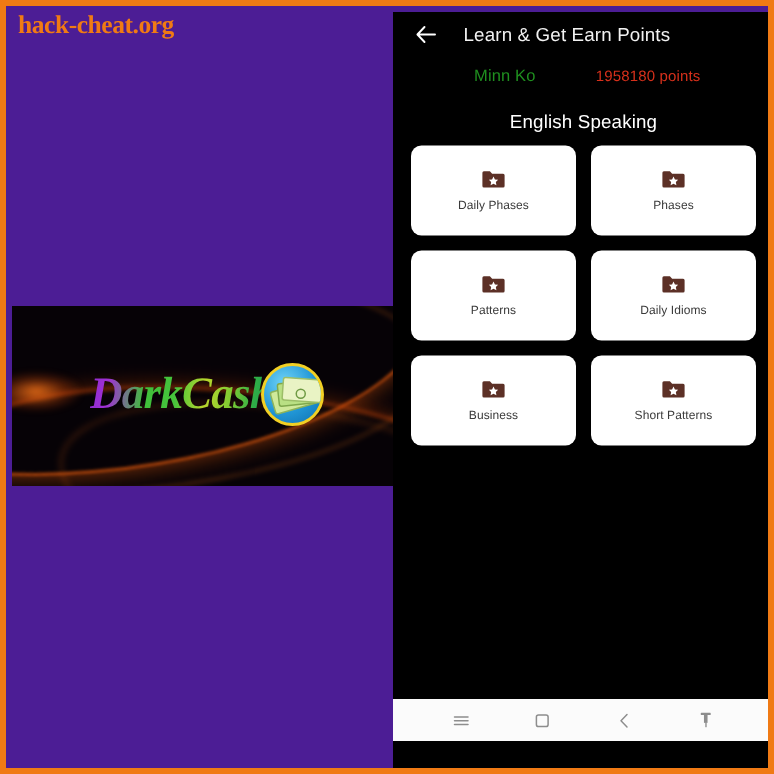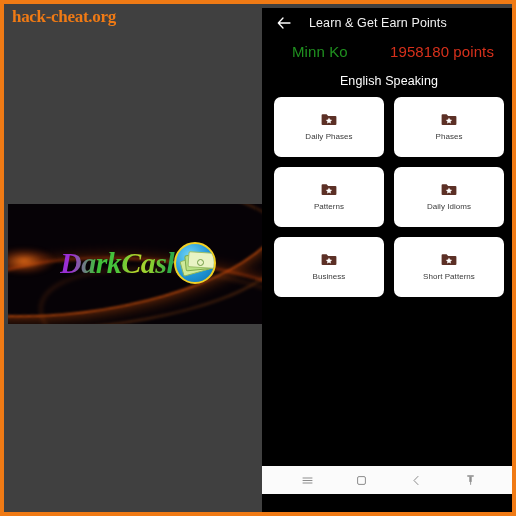--- a/index.html
+++ b/index.html
@@ -6,21 +6,21 @@
   html,body { width:516px; height:516px; }
   body {
     background:#000;
     font-family:"Liberation Sans", sans-serif;
     overflow:hidden;
     position:relative;
   }
   .frame {
     position:absolute; inset:0;
     border:4px solid #f07a14;
-    background:#404040;
+    background:#4c1d95;
     overflow:hidden;
   }
 
   
   .watermark {
     position:absolute; left:8px; top:3px;
     font-family:"Liberation Serif", serif;
     font-weight:700;
     font-size:17px;
     color:#f07a14;
@@ -176,22 +176,22 @@
     letter-spacing:0.1px;
     white-space:nowrap;
   }
 
   
   .userrow {
     height:26px;
     display:flex; align-items:center;
     padding:0 22px 0 30px;
   }
-  .uname { font-size:15px; color:#1f8f1f; letter-spacing:0.1px; }
-  .upoints { font-size:15px; letter-spacing:0.1px; margin-left:auto; margin-right:0; }
+  .uname { font-size:11px; color:#1f8f1f; letter-spacing:0.1px;margin-left:24px; }
+  .upoints { font-size:10px; letter-spacing:0.1px; margin-left:auto; margin-right:27px; }
 
   
   .section-title {
     text-align:center;
     color:#ffffff;
     font-size:12.5px;
     padding:10px 0 9px;
     letter-spacing:0.1px;
   }
 

